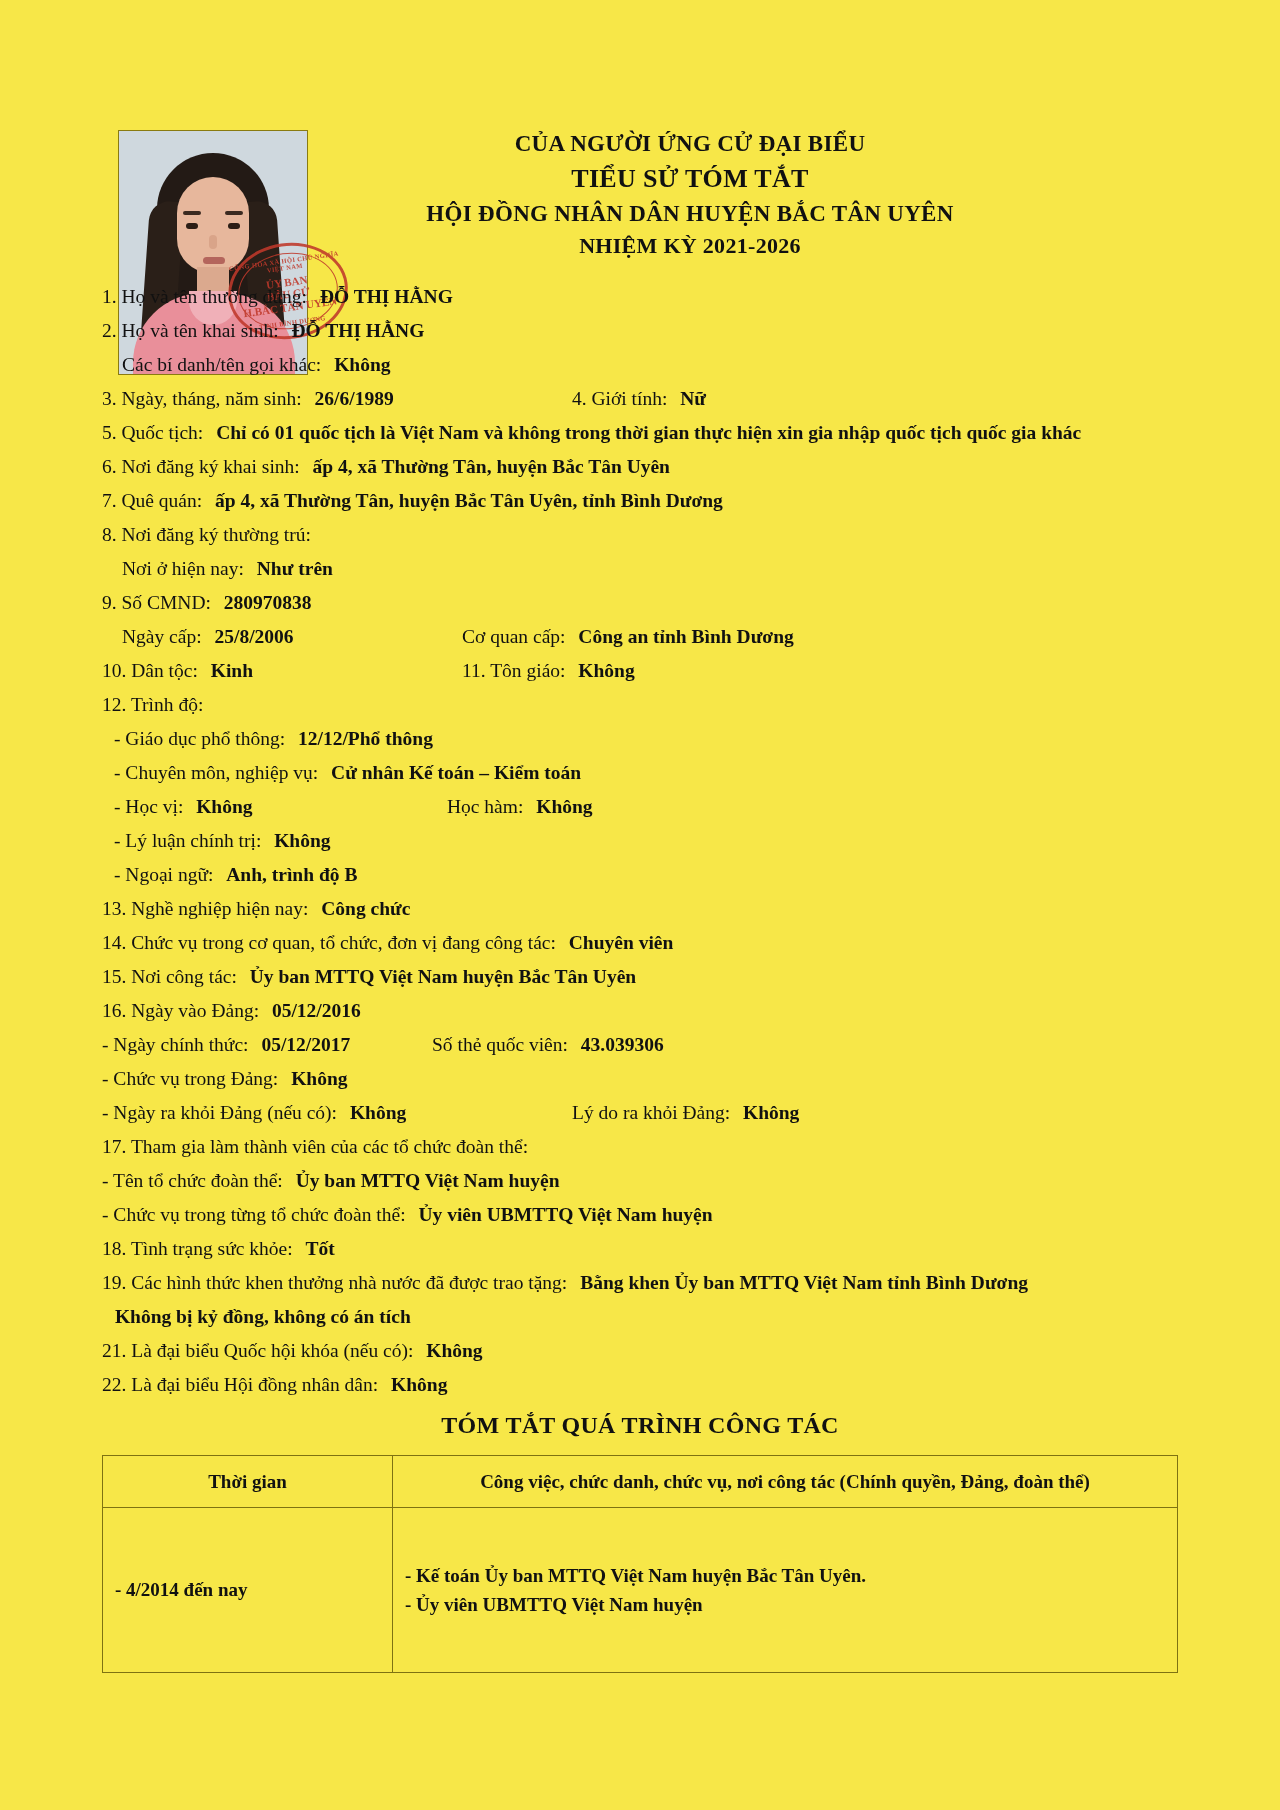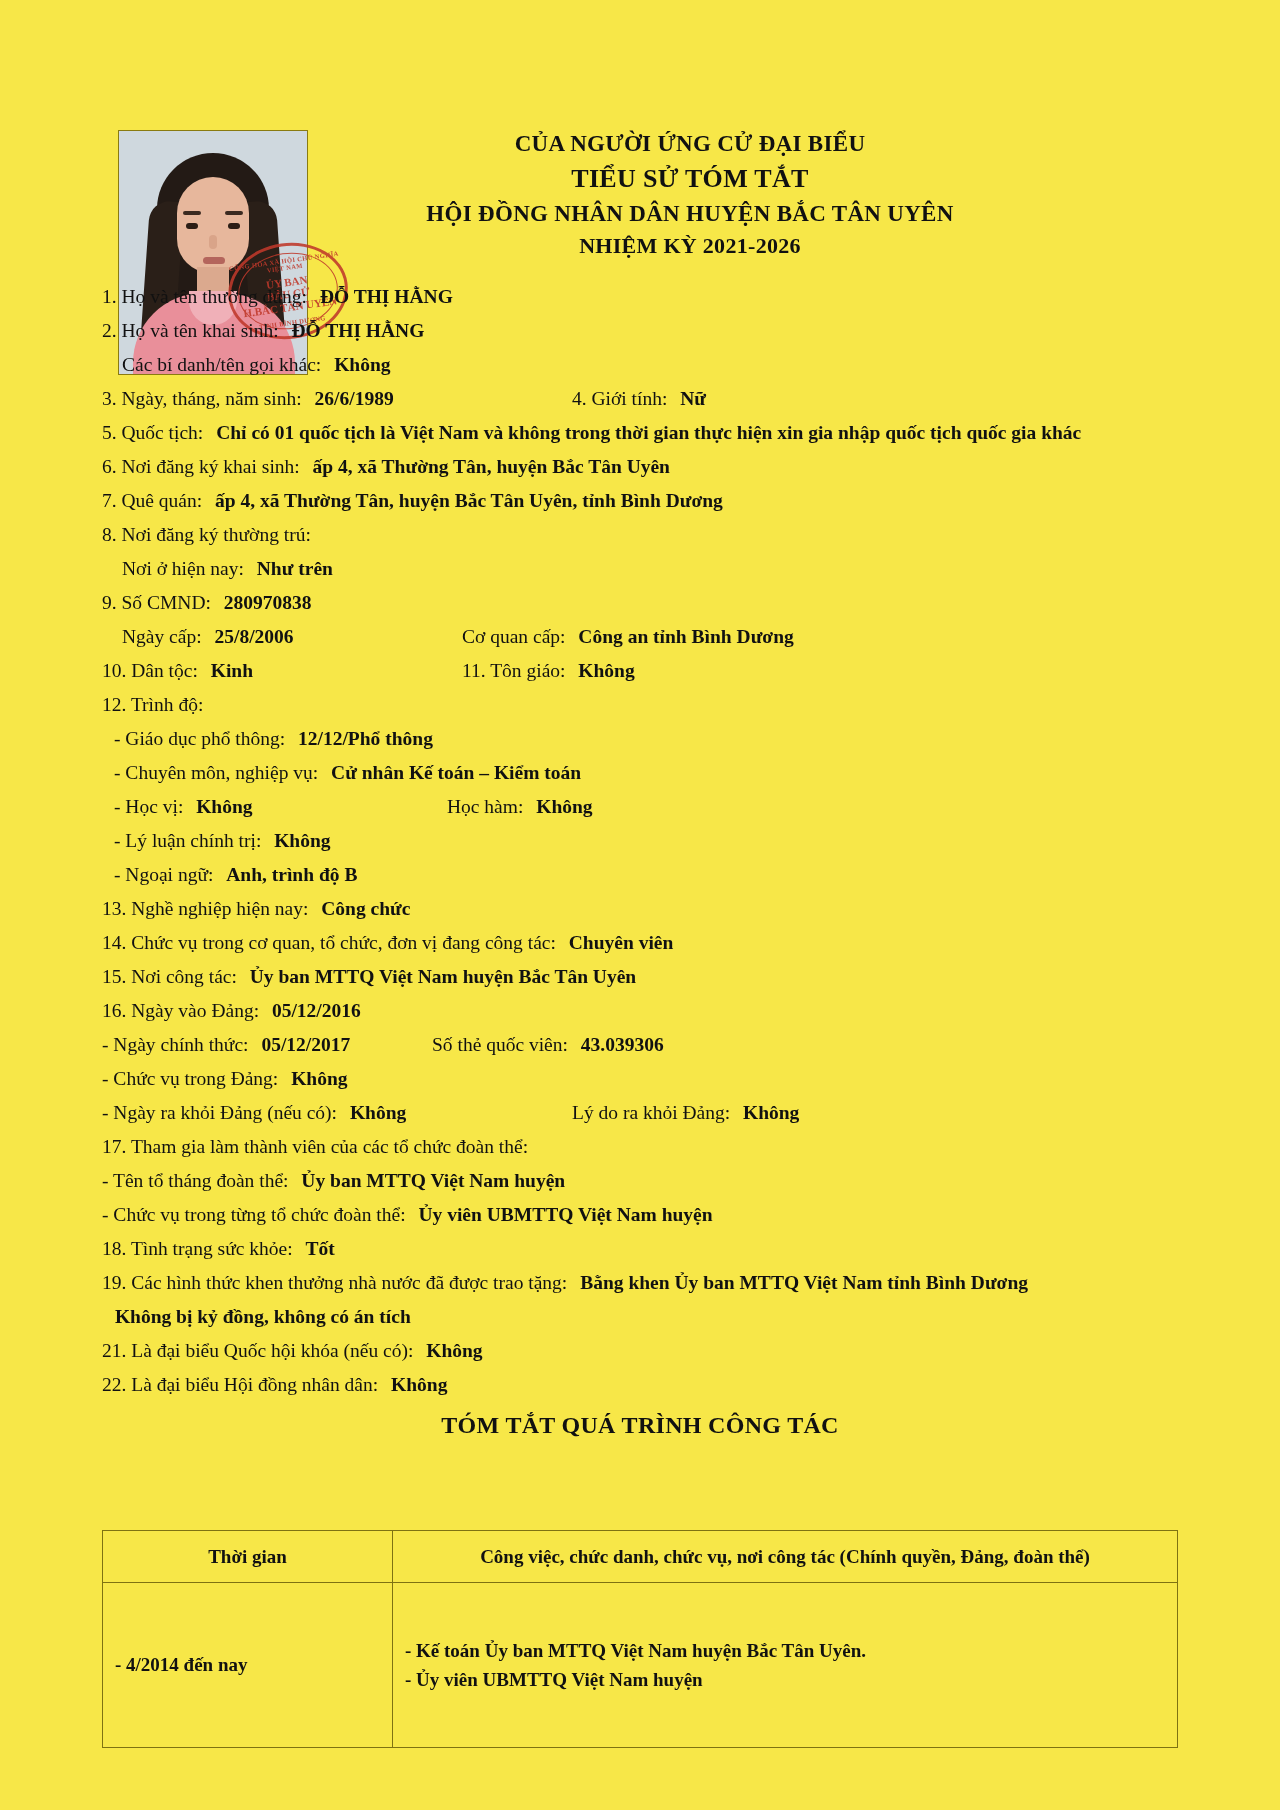--- a/index.html
+++ b/index.html
@@ -135,21 +135,21 @@
     left: 0; right: 0;
     top: 1412px;
     text-align: center;
     font-size: 24px;
     font-weight: bold;
     letter-spacing: .3px;
   }
   table.work {
     position: absolute;
     left: 102px;
-    top: 1530px;
+    top: 1455px;
     width: 1076px;
     border-collapse: collapse;
     font-size: 19px;
   }
   table.work th, table.work td {
     border: 1px solid #7e7212;
     padding: 10px 12px;
     vertical-align: middle;
   }
   table.work th { font-weight: bold; text-align: center; height: 52px; }
@@ -310,21 +310,21 @@
       <span class="col2 c-470">
         <span>Lý do ra khỏi Đảng:</span>&nbsp;<b>Không</b>
       </span>
     </div>
 
     <div class="line">
       <span>17. Tham gia làm thành viên của các tổ chức đoàn thể:</span>
     </div>
 
     <div class="line">
-      <span>- Tên tổ tháng đoàn thể:</span>&nbsp;<b>Ủy ban MTTQ Việt Nam huyện</b>
+      <span>- Tên tổ chức đoàn thể:</span>&nbsp;<b>Ủy ban MTTQ Việt Nam huyện</b>
     </div>
 
     <div class="line">
       <span>- Chức vụ trong từng tổ chức đoàn thể:</span>&nbsp;<b>Ủy viên UBMTTQ Việt Nam huyện</b>
     </div>
 
     <div class="line">
       <span>18. Tình trạng sức khỏe:</span>&nbsp;<b>Tốt</b>
     </div>
 

